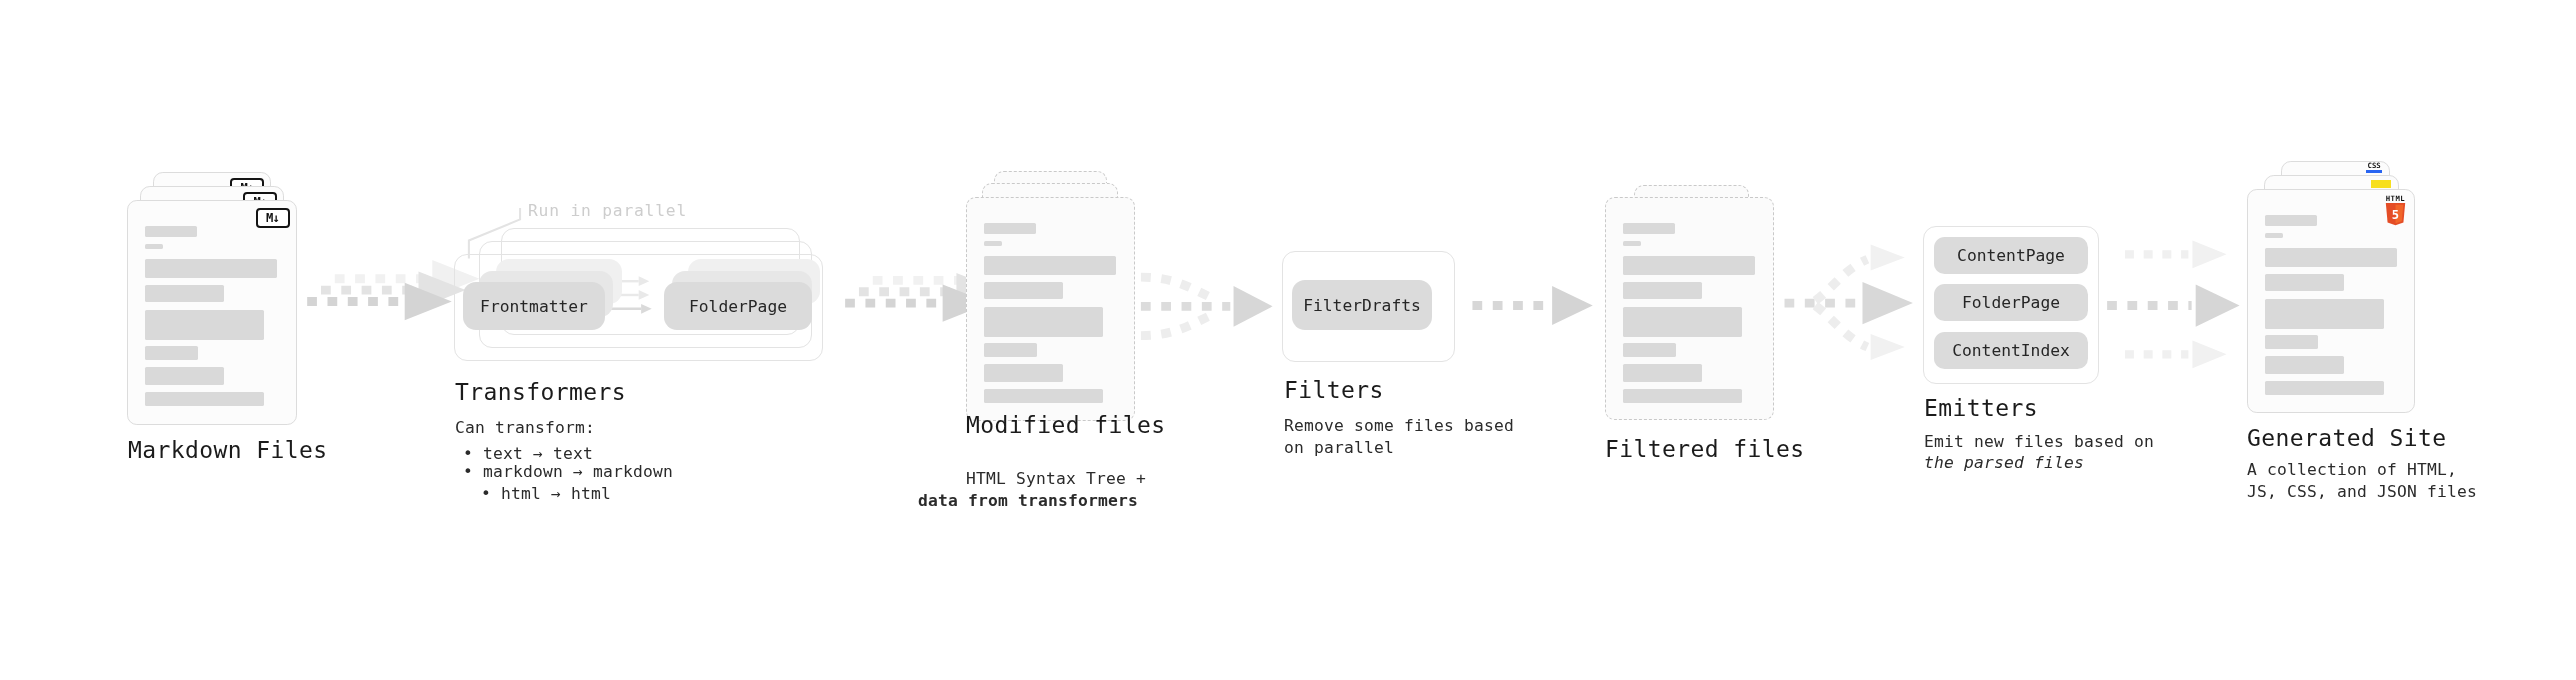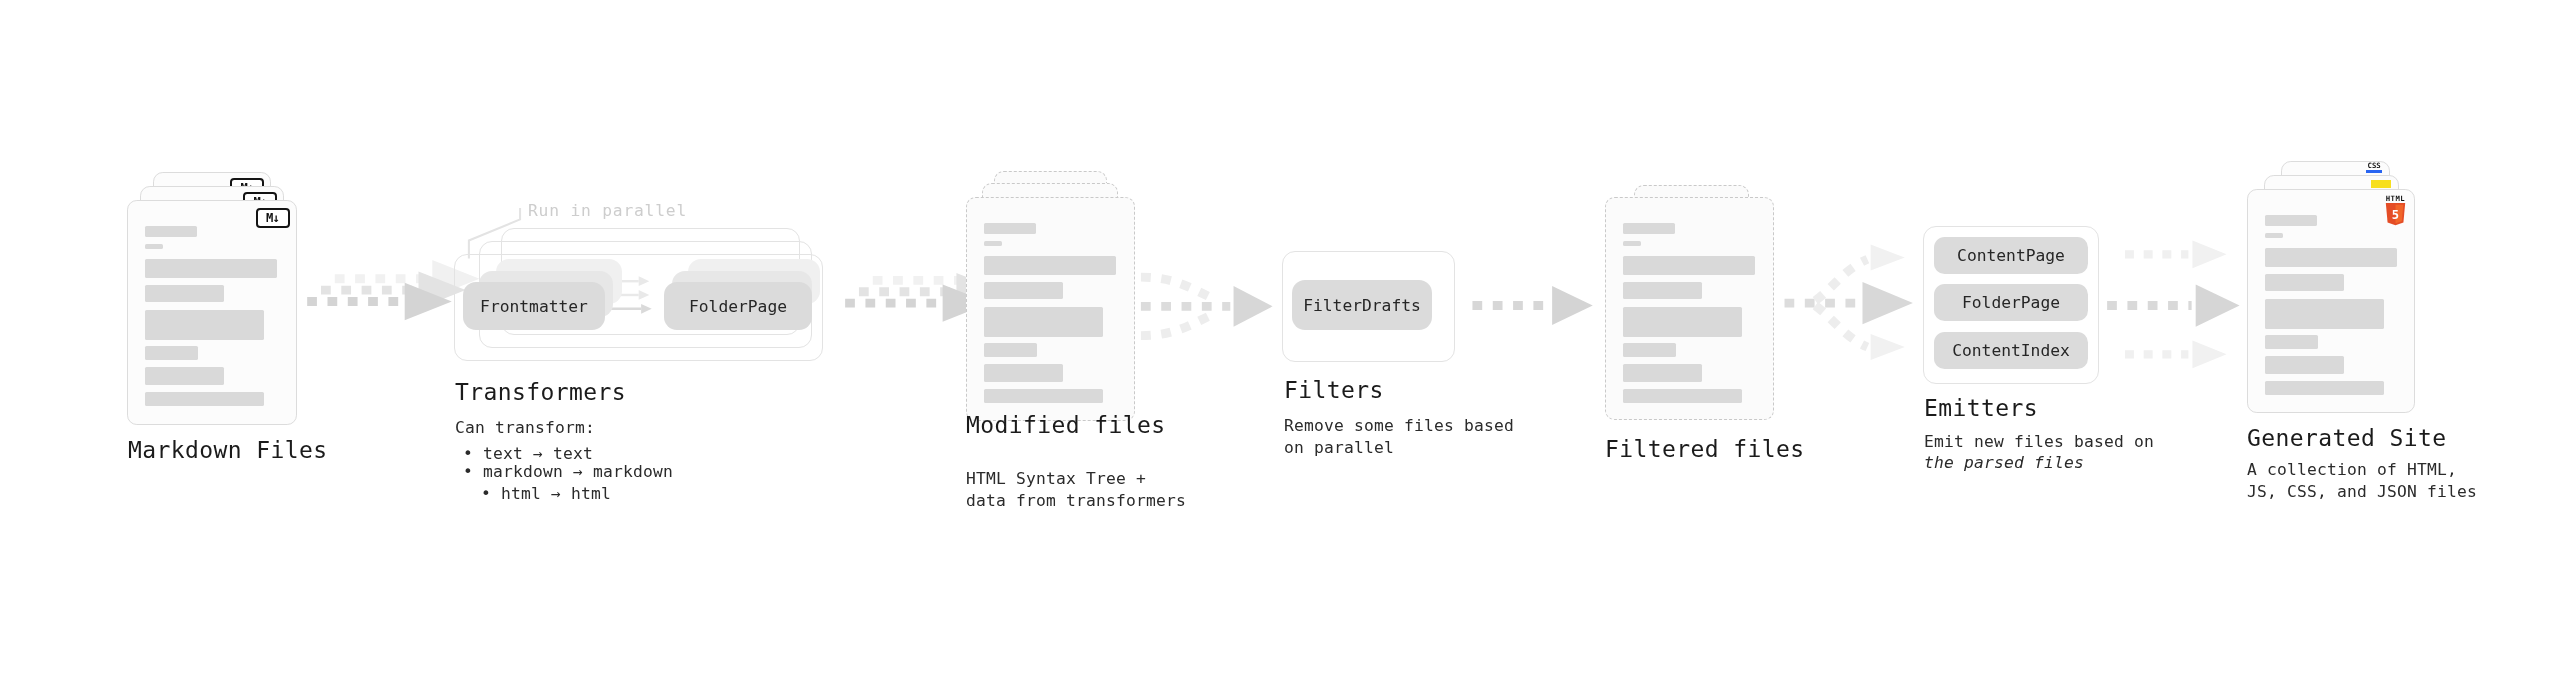--- a/index.html
+++ b/index.html
@@ -167,21 +167,21 @@
           <div class="bar" style="width: 132px; height: 19.5px; margin-bottom: 7.3px;"></div>
           <div class="bar" style="width: 79px; height: 17px; margin-bottom: 7.3px;"></div>
           <div class="bar" style="width: 119px; height: 30px; margin-bottom: 6.5px;"></div>
           <div class="bar" style="width: 53px; height: 14px; margin-bottom: 6.5px;"></div>
           <div class="bar" style="width: 79px; height: 18.7px; margin-bottom: 6.5px;"></div>
           <div class="bar" style="width: 119px; height: 14px; margin-bottom: 0px;"></div>
         </div>
     </div>
     <div class="title" style="left:966px;top:412px;">Modified files</div>
     <div class="sub" style="left:966px;top:469px;">HTML Syntax Tree +</div>
-    <div class="sub" style="left:966px;top:491px;">data from transformers</div>
+    <div class="sub" style="left:918px;top:491px;font-weight:bold;">data from transformers</div>
   </section>
 
   <section>
     <div class="obox" style="left:1282px;top:251px;width:173px;height:111px;"></div>
     <div class="chip" style="left:1292px;top:280px;width:140px;height:50px;">FilterDrafts</div>
     <div class="title" style="left:1284px;top:377px;">Filters</div>
     <div class="sub" style="left:1284px;top:416px;">Remove some files based</div>
     <div class="sub" style="left:1284px;top:438px;">on parallel</div>
   </section>
 

